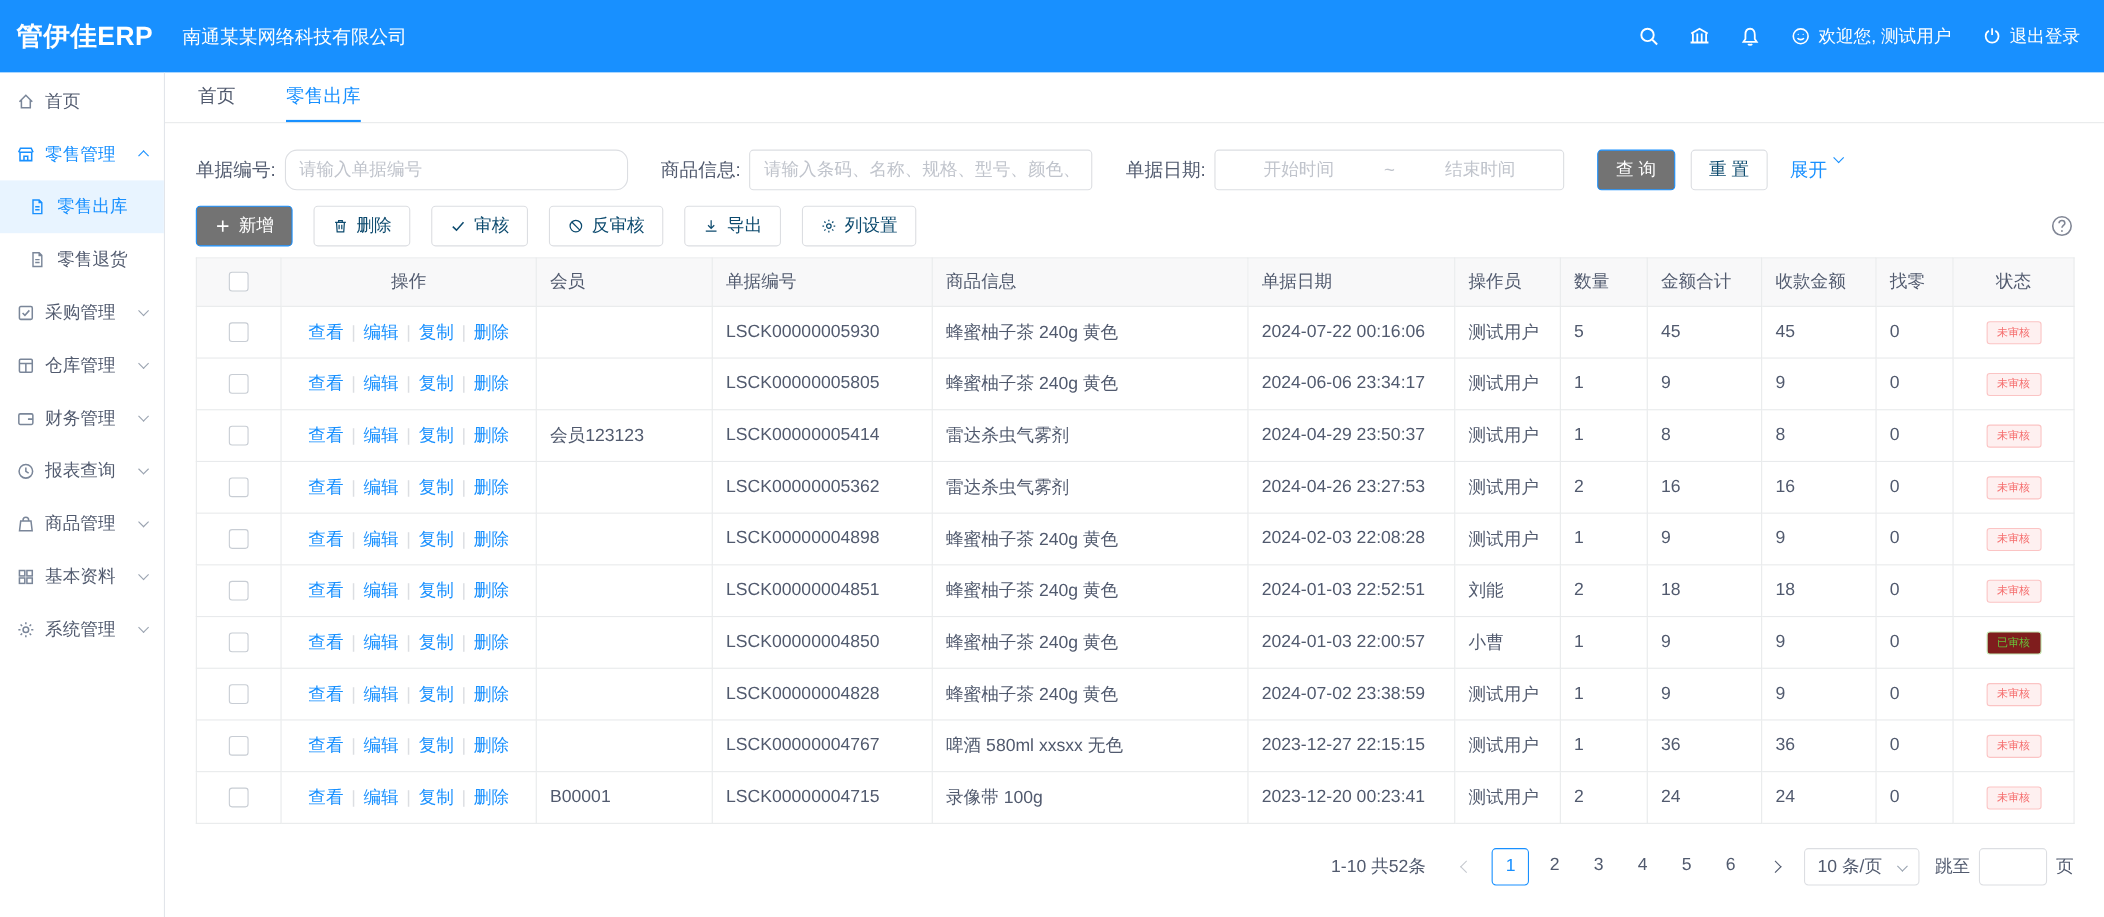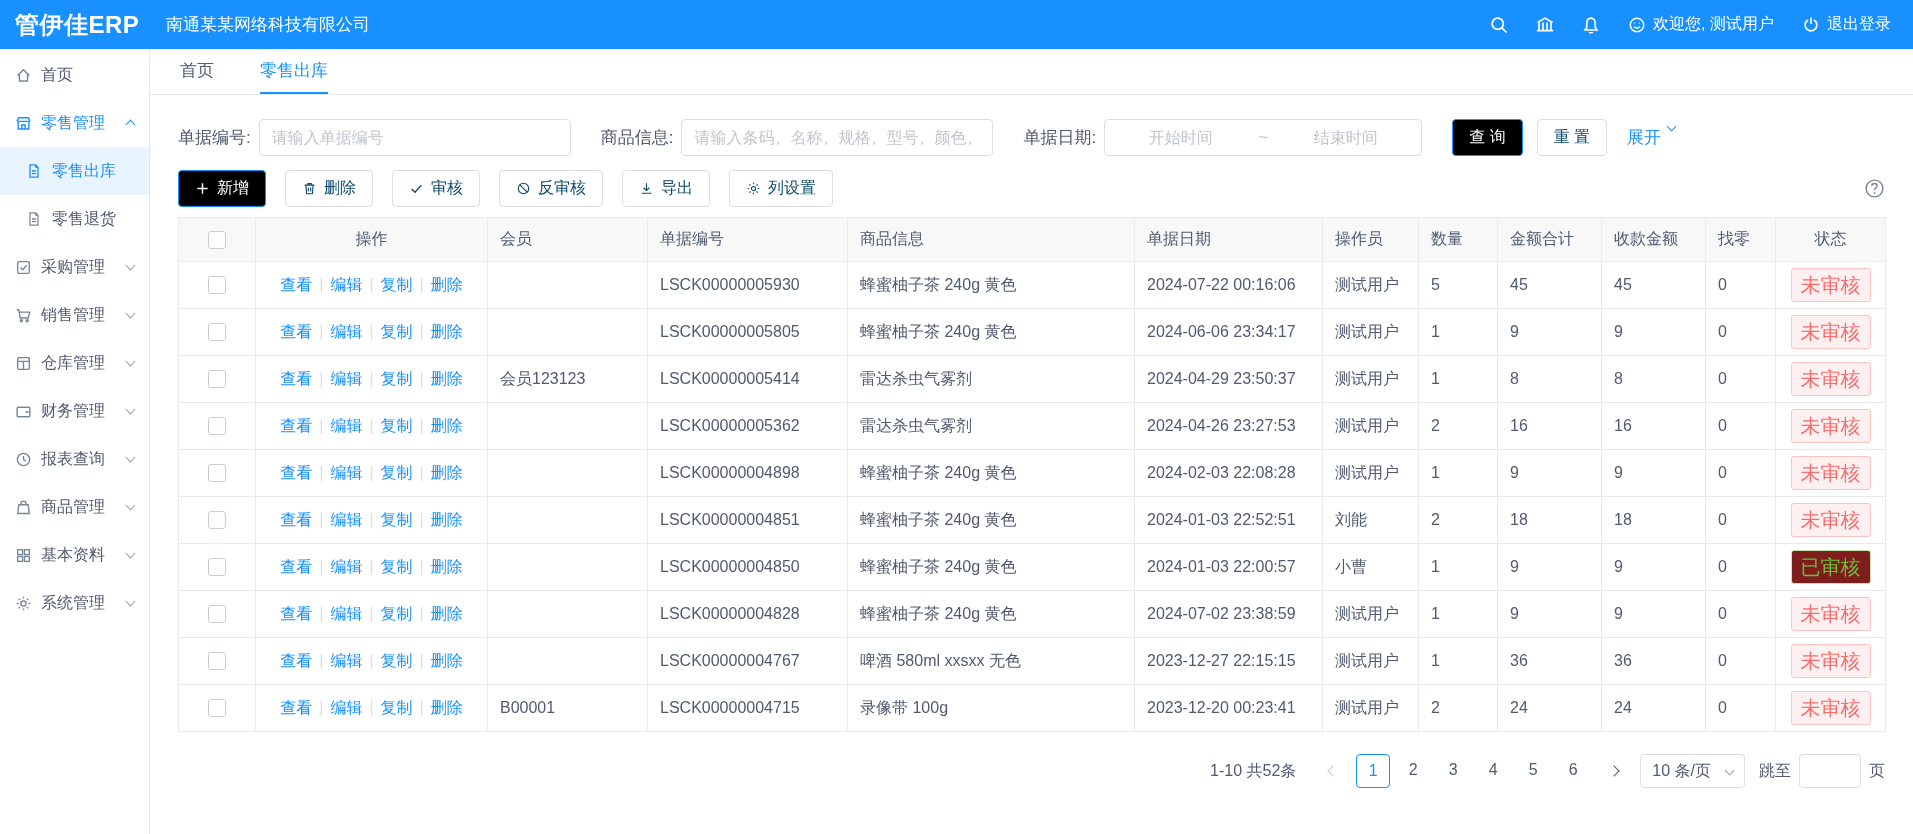--- a/index.html
+++ b/index.html
@@ -4,21 +4,21 @@
 <style>
   * { margin:0; padding:0; box-sizing:border-box; }
   html,body { width:1913px; height:834px; overflow:hidden; }
   body {
     font-family:"Liberation Sans","DejaVu Sans",sans-serif;
     font-size:17px; color:#515a6e; background:#fff;
   }
   svg { display:block; }
 
   
-  .topbar { height:49px; background:#1890ff; color:#fff; display:flex; align-items:center; }
+  .topbar { height:66px; background:#1890ff; color:#fff; display:flex; align-items:center; }
   .logo { width:150px; flex:0 0 150px; font-size:24px; font-weight:bold; padding-left:15px; letter-spacing:.5px; }
   .company { font-size:17px; padding-left:16px; }
   .topbar .spacer { flex:1; }
   .top-icon { width:20px; height:20px; margin:0 13px; cursor:pointer; }
   .top-user, .top-logout { display:flex; align-items:center; gap:7px; margin:0 14px; font-size:16px; cursor:pointer; white-space:nowrap; }
   .top-logout { margin-right:22px; }
 
   
   .page-body { display:flex; height:785px; }
   .sidebar { width:150px; flex:0 0 150px; background:#fff; border-right:1px solid #e2e5ea; padding-top:2px; }
@@ -43,50 +43,50 @@
   .tab { display:flex; align-items:center; font-size:17px; color:#515a6e; cursor:pointer; border-bottom:2px solid transparent; }
   .tab.active { color:#1890ff; border-bottom-color:#1890ff; }
 
   
   .content { padding:0 28px; position:relative; }
 
   .filters { margin-top:24px; display:flex; align-items:center; }
   .f-label { white-space:nowrap; margin-right:8px; color:#515a6e; }
   .input { height:37px; border:1px solid #dcdee2; border-radius:4px; padding:0 12px; font-size:16px; color:#515a6e; font-family:inherit; outline:none; background:#fff; }
   .input::placeholder { color:#c0c4cc; }
-  .w-bill { width:312px; margin-right:30px; }
+  .w-bill { width:312px; margin-right:30px;border-radius:11px; }
   .w-prod { width:312px; margin-right:30px; }
   .date-range { width:318px; height:37px; border:1px solid #dcdee2; border-radius:4px; display:flex; align-items:center; margin-right:30px; background:#fff; }
   .date-range input { flex:1; border:none; outline:none; height:100%; text-align:center; font-size:16px; font-family:inherit; color:#515a6e; min-width:0; background:transparent; }
   .date-range input::placeholder { color:#c0c4cc; }
   .date-sep { color:#c0c4cc; padding:0 2px; }
 
   .btn { height:37px; border:1px solid #dcdee2; border-radius:4px; background:#fff; color:#0c4a6e;
          display:inline-flex; align-items:center; gap:7px; padding:0 16px; font-size:16px; cursor:pointer;
          font-family:inherit; white-space:nowrap; }
-  .btn.primary { background:#000000; border-color:#1890ff; color:#fff; }
+  .btn.primary { background:#737373; border-color:#1890ff; color:#fff; }
   .btn .bicon { width:15px; height:15px; }
   .filters .btn { margin-right:14px; }
   .expand-link { color:#1890ff; display:inline-flex; align-items:flex-start; gap:7px; cursor:pointer; margin-left:6px; white-space:nowrap; }
   .expand-link .chev { color:#1890ff; }
 
   .toolbar { margin-top:14px; display:flex; align-items:center; gap:19px; }
   .help-icon { margin-left:auto; width:21px; height:21px; color:#808695; cursor:pointer; }
 
   
   table.grid { margin-top:10px; width:1707px; border-collapse:collapse; table-layout:fixed; font-size:16px; }
   .grid th, .grid td { border:1px solid #e8eaec; padding:0 12px; height:47px; text-align:left; font-weight:400; color:#515a6e; overflow:hidden; white-space:nowrap; text-overflow:ellipsis; }
   .grid thead th { background:#f8f8f9; height:44px; }
   .grid .c-check, .grid .c-actions-h, .grid .c-status-h { text-align:center; }
   .grid td.c-actions { text-align:center; }
   .grid td.c-status { text-align:center; }
   .checkbox { display:inline-block; width:18px; height:18px; border:1px solid #c8cdd4; border-radius:3px; background:#fff; vertical-align:middle; cursor:pointer; }
   .act-link { color:#1890ff; cursor:pointer; text-decoration:none; }
   .act-sep { color:#dcdee2; margin:0 7px; }
-  .tag { display:inline-block; padding:3px 9px; font-size:20px; line-height:1.3; border-radius:3px; border:1px solid; }
+  .tag { display:inline-block; padding:3px 9px; font-size:10px; line-height:1.3; border-radius:3px; border:1px solid; }
   .tag.err { color:#f56c6c; background:#fef0f0; border-color:#fbc4c4; }
   .tag.ok  { color:#67c23a; background:#7f1d1d; border-color:#c2e7b0; }
 
   
   .pagination { margin-top:22px; display:flex; justify-content:flex-end; align-items:center; gap:8px; font-size:16px; color:#515a6e; }
   .pg-summary { margin-right:10px; }
   .page-arrow { width:34px; height:34px; display:inline-flex; align-items:center; justify-content:center; cursor:pointer; }
   .page-arrow .chev { width:8px; height:8px; }
   .chev.left  { transform:rotate(135deg); margin-left:3px; }
   .chev.right { transform:rotate(-45deg); margin-right:3px; }
@@ -189,31 +189,20 @@
             <rect x="2.5" y="2.5" width="11" height="11" rx="1.2"></rect>
             <path d="M5.2 8 L7.2 10 L11 5.8"></path>
           </svg>
         </span>
       <span>采购管理</span>
       <i class="chev down"></i>
     </div>
     <div class="menu-item">
       <span class="micon">
           <svg viewBox="0 0 16 16" width="17" height="17" fill="none" stroke="currentColor" stroke-width="1.3">
-            <circle cx="6" cy="13" r="1"></circle>
-            <circle cx="11.4" cy="13" r="1"></circle>
-            <path d="M1.6 2.6 H3.5 L5 10.4 H12.4 L13.9 4.8 H4"></path>
-          </svg>
-        </span>
-      <span>销售管理</span>
-      <i class="chev down"></i>
-    </div>
-    <div class="menu-item">
-      <span class="micon">
-          <svg viewBox="0 0 16 16" width="17" height="17" fill="none" stroke="currentColor" stroke-width="1.3">
             <rect x="2.5" y="2.5" width="11" height="11" rx="1"></rect>
             <path d="M2.5 6 H13.5 M8 6 V13.5"></path>
           </svg>
         </span>
       <span>仓库管理</span>
       <i class="chev down"></i>
     </div>
     <div class="menu-item">
       <span class="micon">
           <svg viewBox="0 0 16 16" width="17" height="17" fill="none" stroke="currentColor" stroke-width="1.3">

